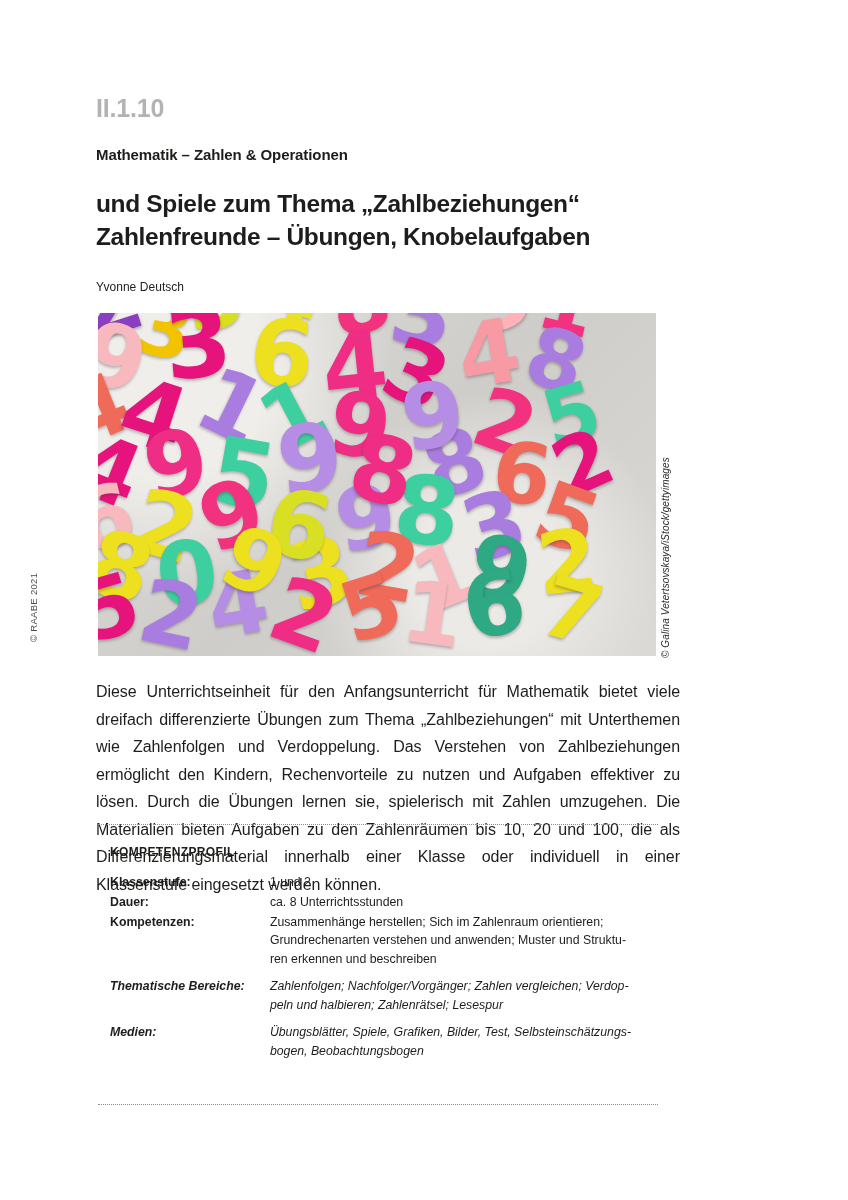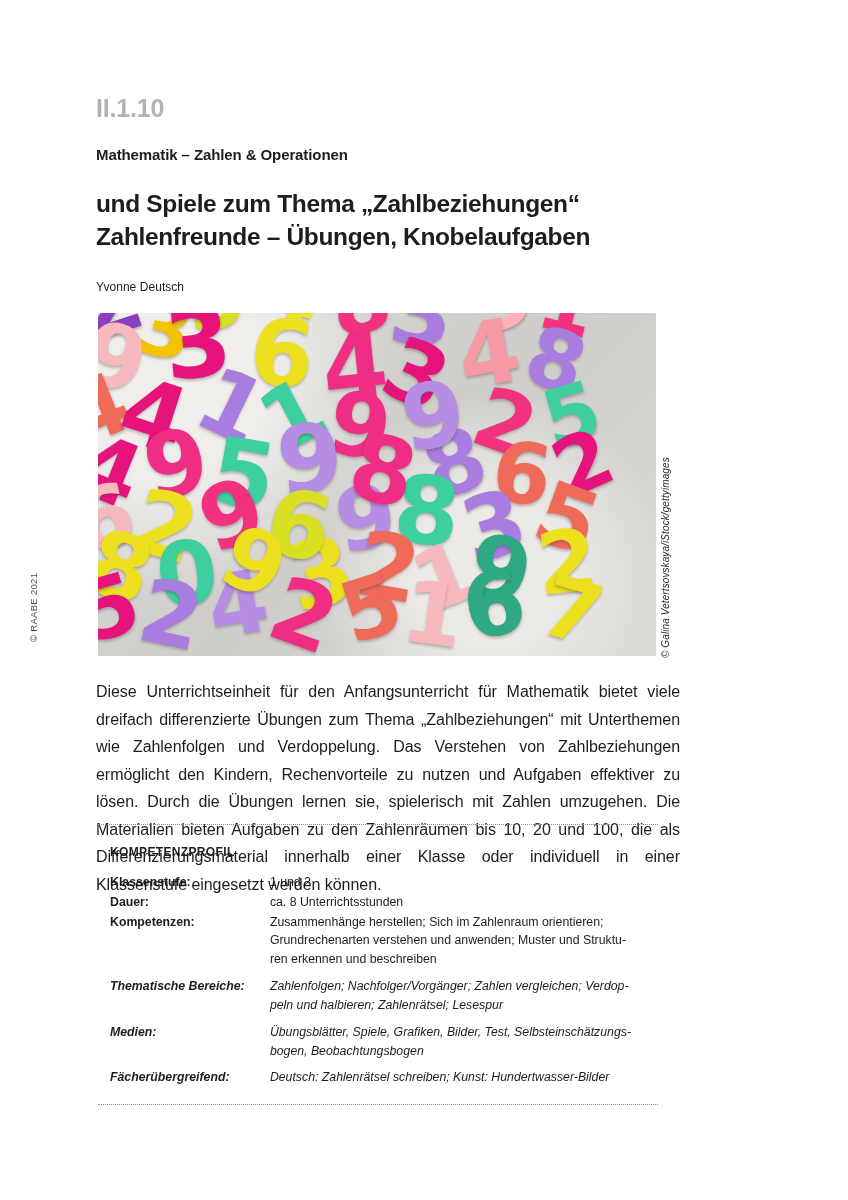--- a/index.html
+++ b/index.html
@@ -313,24 +313,18 @@
             <span class="ln">peln und halbieren; Zahlenrätsel; Lesespur</span>
           </td>
         </tr>
         <tr class="kp-row-gap">
           <td class="kp-label">Medien:</td>
           <td class="kp-value">
             <span class="ln">Übungsblätter, Spiele, Grafiken, Bilder, Test, Selbsteinschätzungs-</span>
             <span class="ln">bogen, Beobachtungsbogen</span>
           </td>
         </tr>
-        <tr class="kp-row-gap">
-          <td class="kp-label">Fächerübergreifend:</td>
-          <td class="kp-value">
-            <span class="ln">Deutsch: Zahlenrätsel schreiben; Kunst: Hundertwasser-Bilder</span>
-          </td>
-        </tr>
       </tbody>
   </table>
 
   <div class="rule rule-bottom"></div>
 
 </div>
 
 </body></html>

